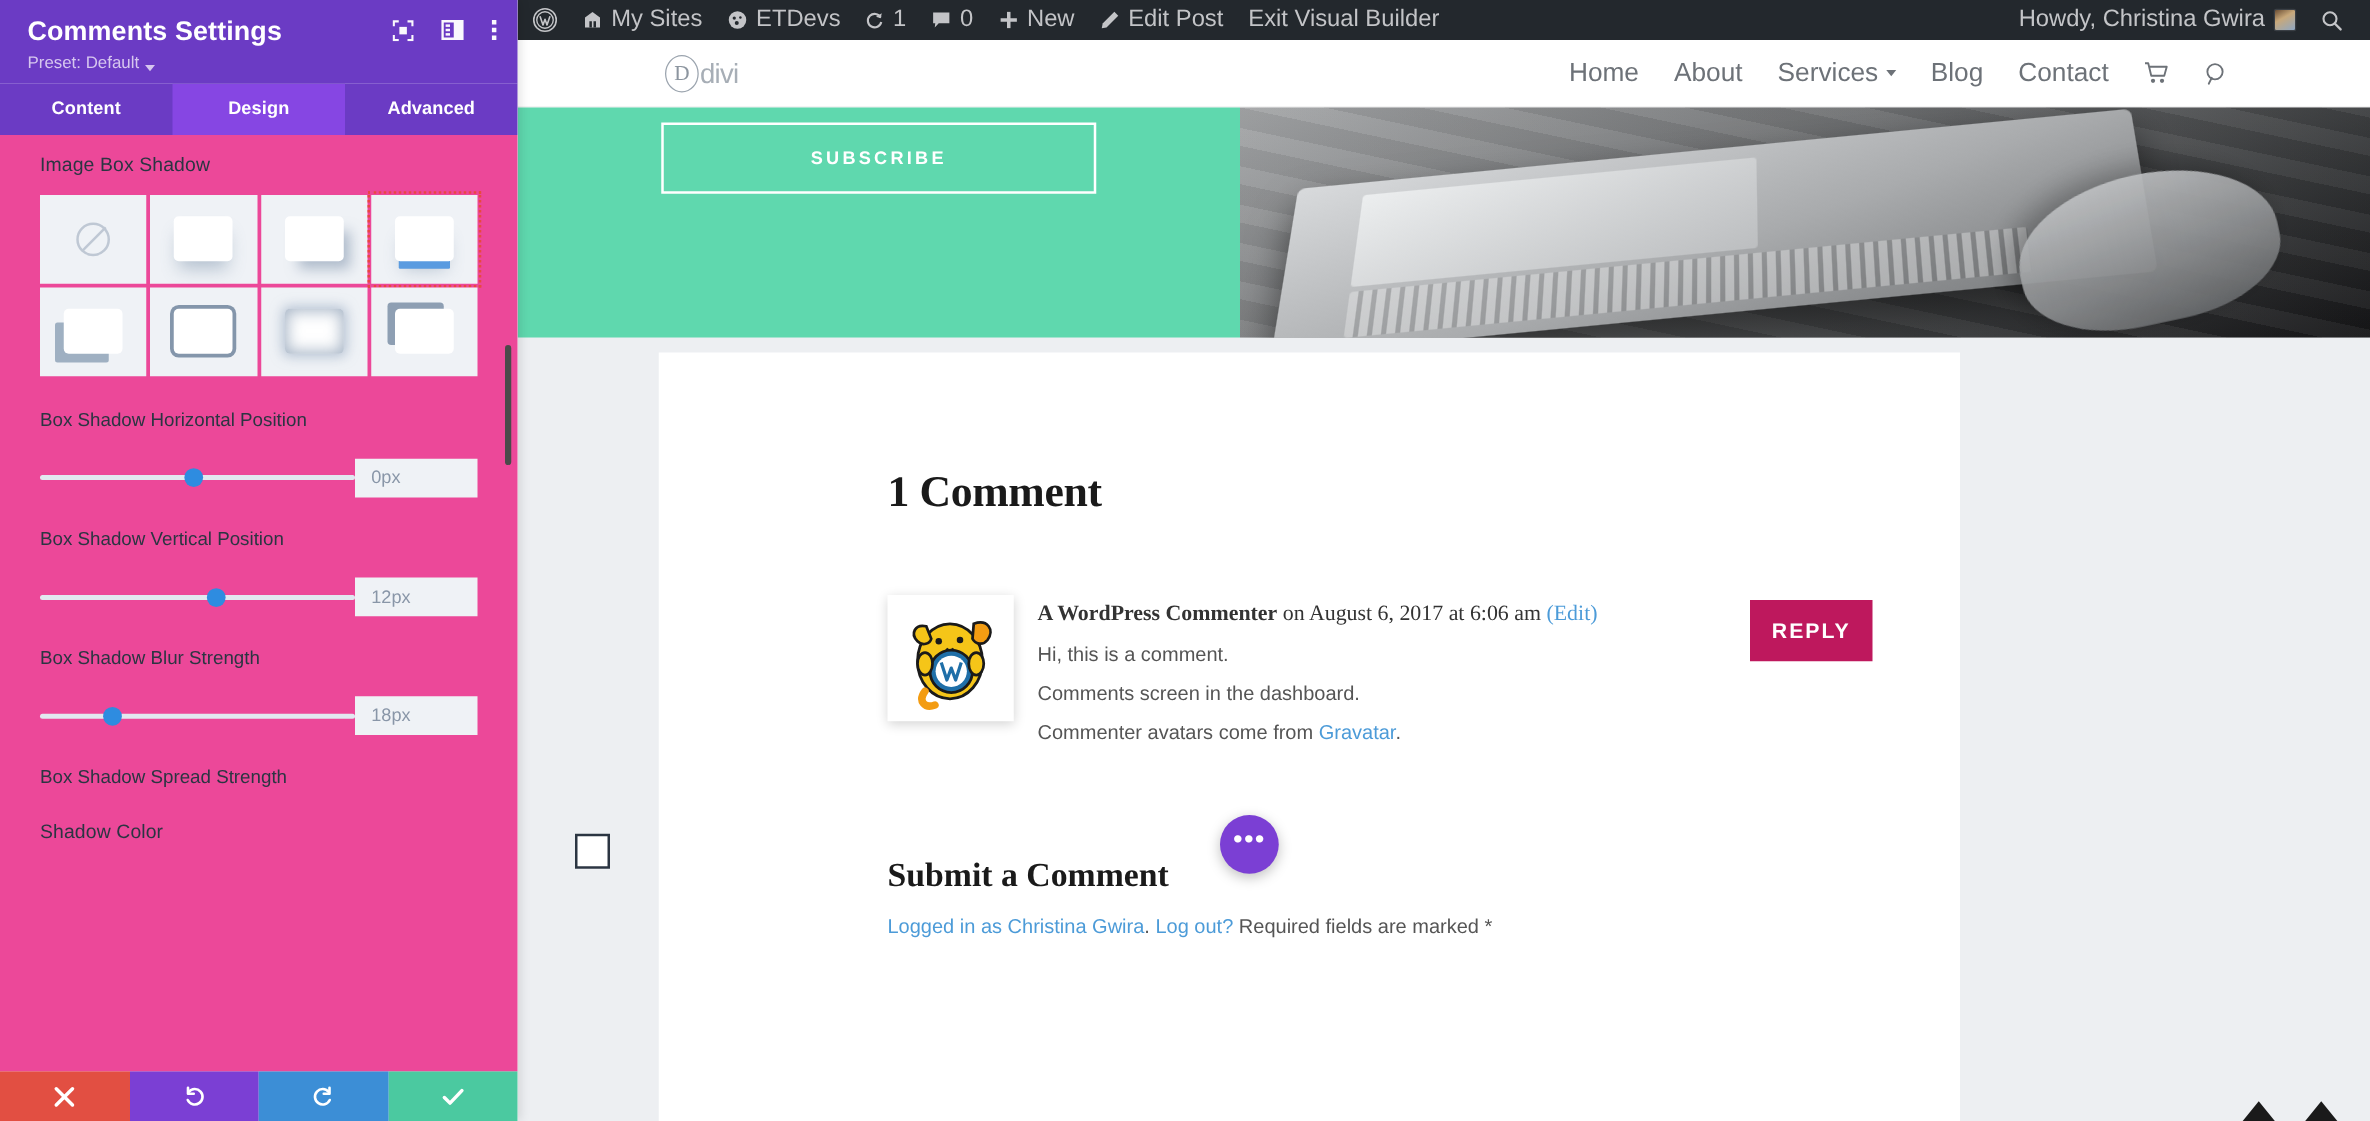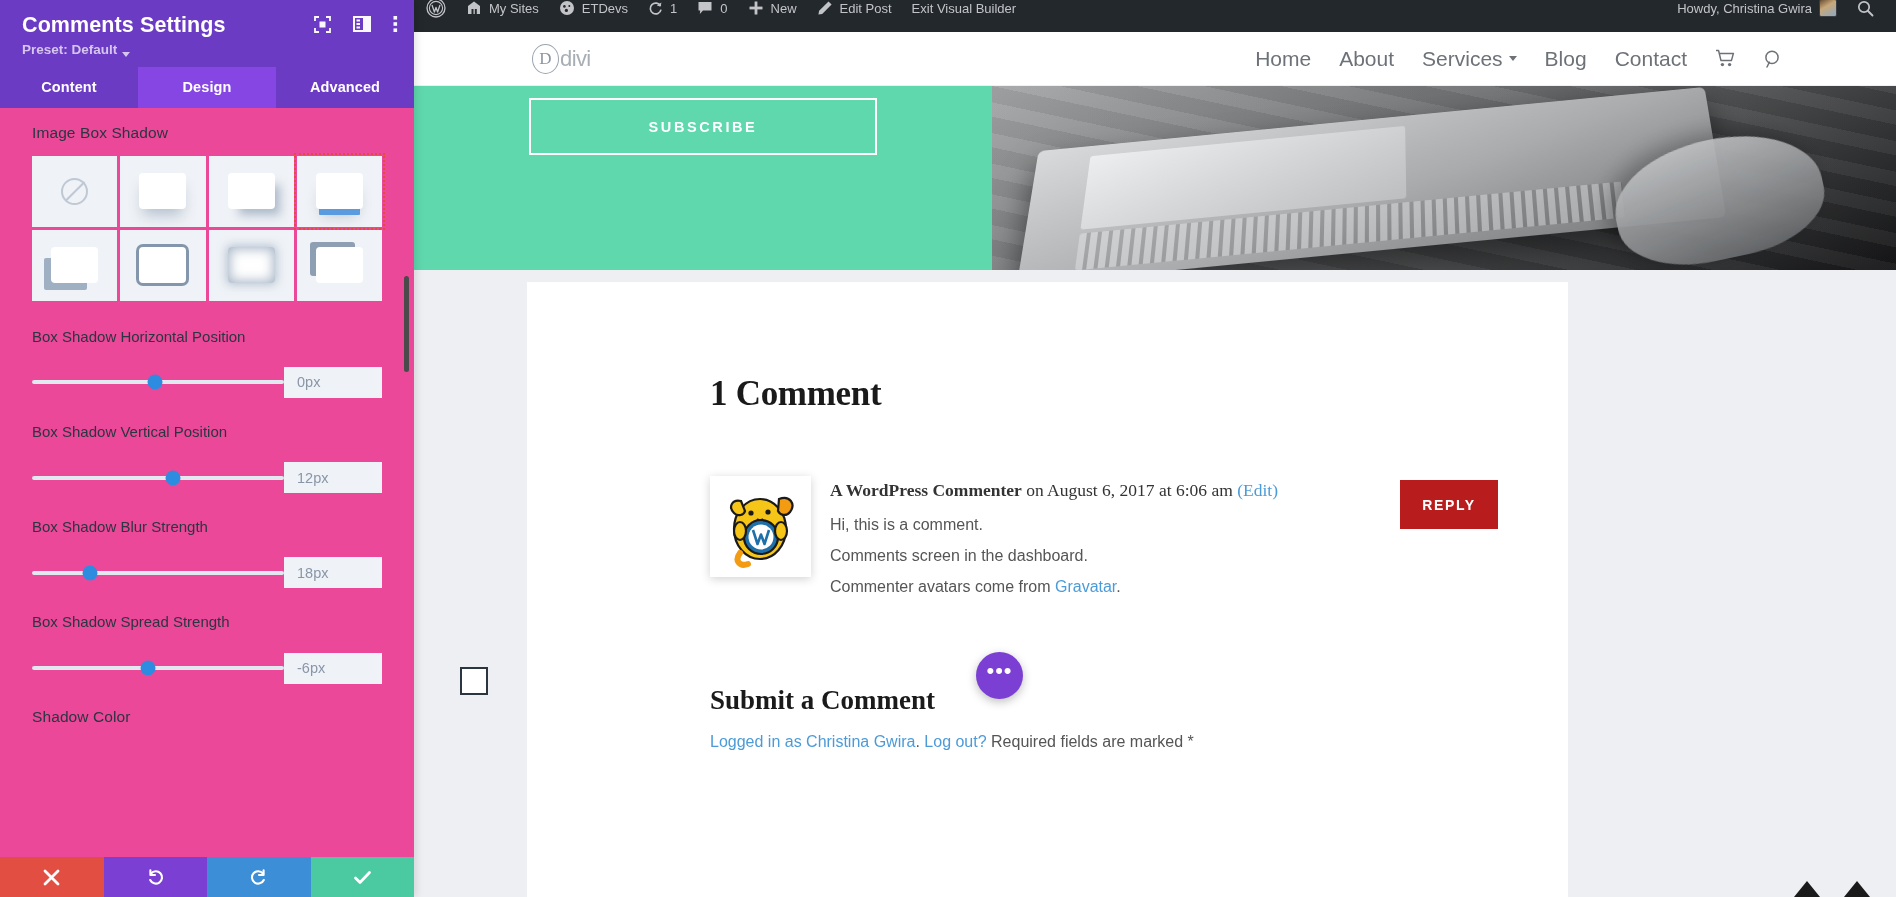--- a/index.html
+++ b/index.html
@@ -23,21 +23,21 @@
     background: #6B3BC4;
     padding: 13px 22px 10px 22px;
     position: relative;
   }
   .panel-title {
     color: #fff; font-size: 21.5px; font-weight: bold;
     letter-spacing: .1px; line-height: 1.15;
   }
   .panel-preset {
     margin-top: 4px;
-    color: #D6C6EF; font-size: 13.5px; font-weight: bold;
+    color: #D6C6EF; font-size: 13.5px; font-weight: normal;
     display: flex; align-items: flex-end; gap: 5px; cursor: pointer;
   }
   .caret-dn {
     width: 0; height: 0;
     border-left: 4px solid transparent;
     border-right: 4px solid transparent;
     border-top: 5px solid #D6C6EF;
     display: inline-block; margin-top: 2px;
   }
   .panel-head-icons {
@@ -128,22 +128,22 @@
   .fb-redo   { background: #3C8ED6; }
   .fb-save   { background: #4BC9A0; }
 
   
   .site {
     position: absolute; left: 414px; top: 0;
     width: 1482px; height: 897px; background: #EDEFF2;
   }
   .adminbar {
     height: 32px; background: #23282D;
-    display: flex; align-items: center;
-    color: #C3C4C7; font-size: 13px;
+    display: flex; 
+    color: #C3C4C7; font-size: 19px;
     padding: 0 12px 16px 2px;
   }
   .ab-item {
     display: flex; align-items: center; gap: 7px;
     padding: 0 10px; height: 32px; cursor: pointer;
     white-space: nowrap;
   }
   .ab-spacer { flex: 1; }
   .ab-avatar {
     width: 18px; height: 18px; border-radius: 2px;
@@ -253,22 +253,22 @@
     font-size: 17.5px; color: #333; margin-bottom: 11px;
   }
   .cmt-meta b { font-weight: bold; }
   .cmt-edit { color: #4C9BD8; cursor: pointer; }
   .cmt-p {
     font-size: 16px; color: #555; line-height: 1.62;
     max-width: 570px; margin-bottom: 5px;
   }
   .lnk { color: #4C9BD8; cursor: pointer; }
   .reply-btn {
-    width: 98px; height: 49px; background: #b91c1c; color: #fff;
-    font-size: 14px; font-weight: bold; letter-spacing: 1.6px;
+    width: 98px; height: 49px; background: #be185d; color: #fff;
+    font-size: 17px; font-weight: bold; letter-spacing: 1.6px;
     display: flex; align-items: center; justify-content: center;
     cursor: pointer; margin: 4px 70px 0 0; flex: 0 0 98px;
   }
   .h2 {
     font-family: "Liberation Serif", serif;
     font-size: 27px; color: #1A1A1A; font-weight: bold;
     margin-top: 80px;
   }
   .loginline { margin-top: 17px; font-size: 16px; color: #555; }
 
@@ -401,26 +401,20 @@
         <div class="slider-row">
           <div class="track">
             <div class="knob" style="left:23%"></div>
           </div>
           <div class="num-box">18px</div>
         </div>
       </div>
 
       <div class="field">
         <div class="field-label">Box Shadow Spread Strength</div>
-        <div class="slider-row">
-          <div class="track">
-            <div class="knob" style="left:46%"></div>
-          </div>
-          <div class="num-box">-6px</div>
-        </div>
       </div>
 
       <div class="sec-title">Shadow Color</div>
 
       <div class="scroll-ind"></div>
     </div>
 
     <div class="panel-foot">
       <div class="foot-btn fb-close">
         <svg width="17" height="17" viewBox="0 0 17 17">

